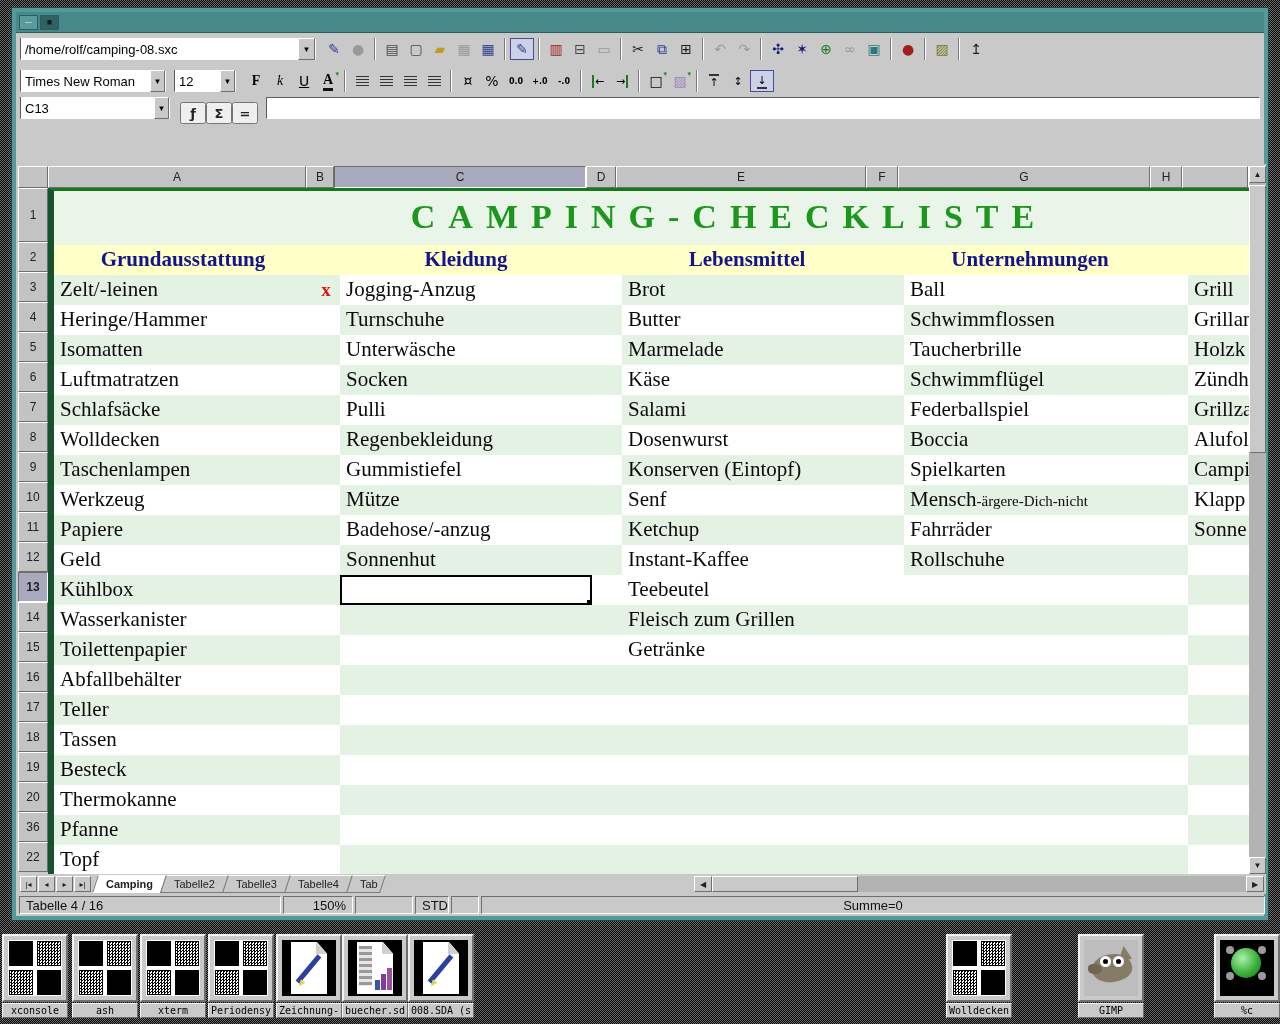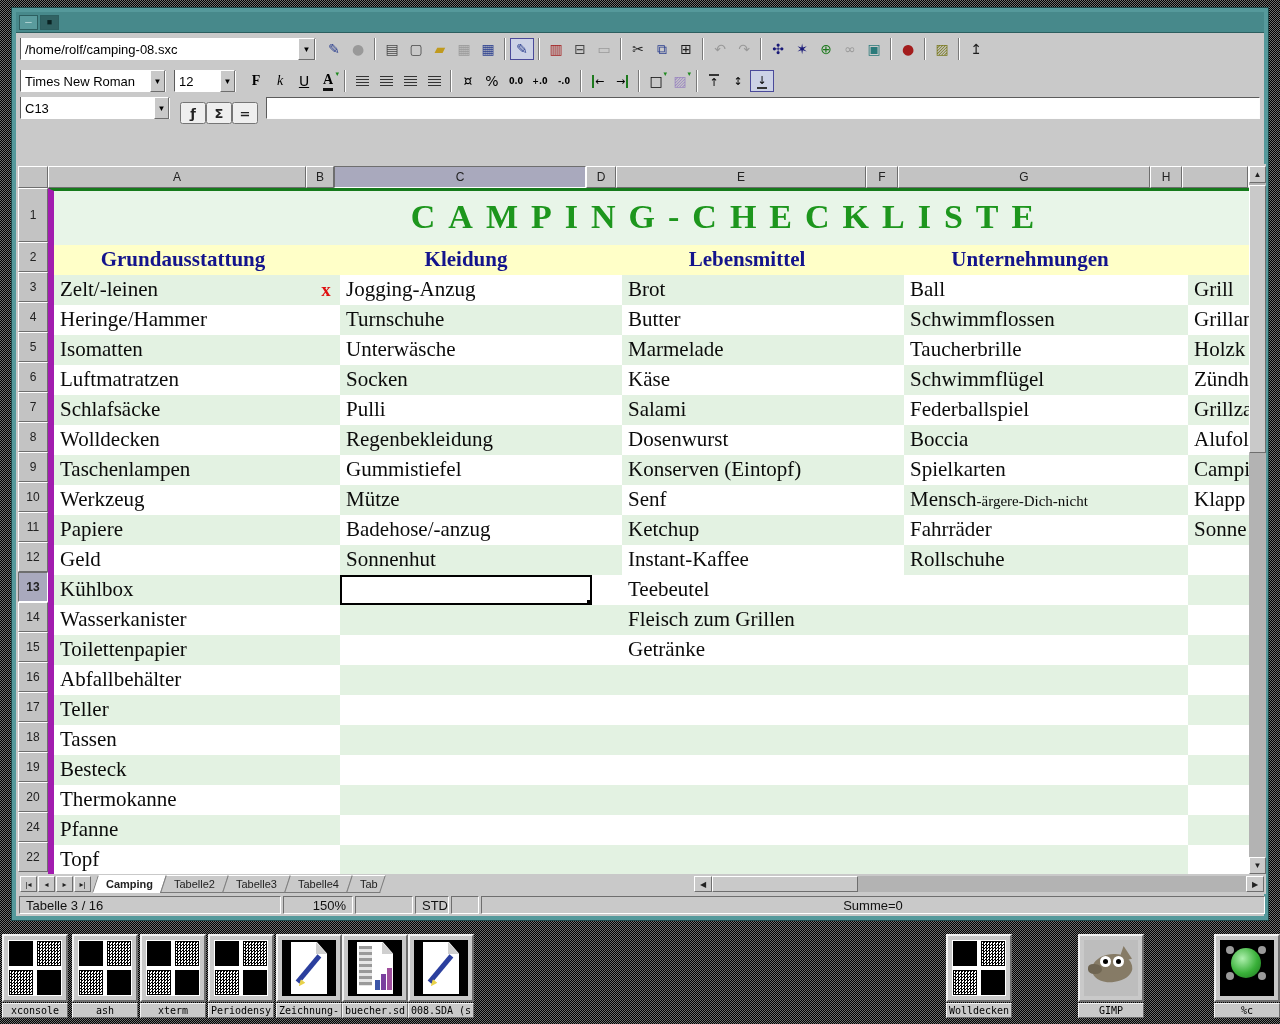--- a/index.html
+++ b/index.html
@@ -58,21 +58,21 @@
   .sheet { position:absolute; left:2px; top:152px; width:1248px; height:710px; background:#c9c9c9; }
   .corner { position:absolute; left:0; top:2px; width:30px; height:22px; background:#c3c3c3; }
   .colheaders { position:absolute; left:30px; top:2px; right:17px; height:22px; display:flex; overflow:hidden; }
   .ch { height:22px; background:#c3c3c3; font-size:12px; color:#222; text-align:center; line-height:20px; flex:none; }
   .ch.sel { background:#a9a9bd; border-top:1px solid #6e6e6e; border-left:1px solid #6e6e6e; border-right:1px solid #fff; border-bottom:1px solid #fff; }
   .ch.fill { flex:1; }
   .rowheaders { position:absolute; left:0; top:24px; width:30px; bottom:0; overflow:hidden; }
   .rh { width:30px; background:#c3c3c3; font-size:12px; color:#222; display:flex; align-items:center; justify-content:center; }
   .rh.sel { background:#a9a9bd; font-weight:bold; border-top:1px solid #6e6e6e; border-left:1px solid #6e6e6e; border-right:1px solid #fff; border-bottom:1px solid #fff; }
   .gridwrap { position:absolute; left:30px; top:24px; right:17px; bottom:0; background:#fff; overflow:hidden;
-    border-left:6px solid #a21caf; border-top:3px solid #157a1b; }
+    border-left:6px solid #14532d; border-top:3px solid #157a1b; }
   .row { white-space:nowrap; font-size:0; }
   .cell { display:inline-block; height:30px; line-height:29px; font-size:21px; font-family:"Liberation Serif",serif;
     color:#0b0b0b; overflow:hidden; vertical-align:top; white-space:nowrap; padding-left:6px; }
   .bg-g { background:#e3f2e2; } .bg-w { background:#ffffff; }
   .cell.xmark { text-align:center; padding-left:0; color:#df1111; font-weight:bold; font-size:19px; }
   .cell.sel { box-shadow:inset 0 0 0 2px #000; position:relative; }
   .cell.sel::after { content:""; position:absolute; right:0; bottom:0; width:5px; height:5px; background:#000; }
   .gsmall { font-size:15px; }
   .row.titlerow { height:54px; background:#e8f5e8; }
   .row.titlerow .ttl { display:block; font-size:34px; font-weight:bold; color:#1d961d; letter-spacing:13px;
@@ -374,21 +374,21 @@
         <div class="rh out" style="height: 30px;">11</div>
         <div class="rh out" style="height: 30px;">12</div>
         <div class="rh sel" style="height: 30px;">13</div>
         <div class="rh out" style="height: 30px;">14</div>
         <div class="rh out" style="height: 30px;">15</div>
         <div class="rh out" style="height: 30px;">16</div>
         <div class="rh out" style="height: 30px;">17</div>
         <div class="rh out" style="height: 30px;">18</div>
         <div class="rh out" style="height: 30px;">19</div>
         <div class="rh out" style="height: 30px;">20</div>
-        <div class="rh out" style="height: 30px;">24</div>
+        <div class="rh out" style="height: 30px;">36</div>
         <div class="rh out" style="height: 30px;">22</div>
       </div>
     <div class="gridwrap">
       <div id="gridrows">
           <div class="row titlerow" style="width: 1200px;">
             <span class="ttl">CAMPING-CHECKLISTE</span>
           </div>
           <div class="row hdrrow"><div class="cell" style="width: 258px;">Grundausstattung</div><div class="cell" style="width: 28px;"></div><div class="cell" style="width: 252px;">Kleidung</div><div class="cell" style="width: 30px;"></div><div class="cell" style="width: 250px;">Lebensmittel</div><div class="cell" style="width: 32px;"></div><div class="cell" style="width: 252px;">Unternehmungen</div><div class="cell" style="width: 32px;"></div><div class="cell" style="width: 66px;"></div></div>
           <div class="row"><div class="cell bg-g" style="width: 258px;">Zelt/-leinen</div><div class="cell bg-g xmark" style="width: 28px;">x</div><div class="cell bg-w" style="width: 252px;">Jogging-Anzug</div><div class="cell bg-w" style="width: 30px;"></div><div class="cell bg-g" style="width: 250px;">Brot</div><div class="cell bg-g" style="width: 32px;"></div><div class="cell bg-w" style="width: 252px;">Ball</div><div class="cell bg-w" style="width: 32px;"></div><div class="cell bg-g" style="width: 66px;">Grill</div></div>
           <div class="row"><div class="cell bg-w" style="width: 258px;">Heringe/Hammer</div><div class="cell bg-w" style="width: 28px;"></div><div class="cell bg-g" style="width: 252px;">Turnschuhe</div><div class="cell bg-g" style="width: 30px;"></div><div class="cell bg-w" style="width: 250px;">Butter</div><div class="cell bg-w" style="width: 32px;"></div><div class="cell bg-g" style="width: 252px;">Schwimmflossen</div><div class="cell bg-g" style="width: 32px;"></div><div class="cell bg-w" style="width: 66px;">Grillan</div></div>
@@ -445,21 +445,21 @@
       </span>
     <span class="hscroll">
       <span class="hbtn out">◀</span>
       <span class="hthumb out"></span>
       <span class="htrack"></span>
       <span class="hbtn out">▶</span>
     </span>
   </div>
 
   <div class="statusbar" id="statusbar">
-      <div class="sfield inb" style="width: 262px;">Tabelle 3 / 16</div>
+      <div class="sfield inb" style="width: 262px;">Tabelle 4 / 16</div>
       <div class="sfield inb right" style="width: 70px;">150%</div>
       <div class="sfield inb" style="width: 58px;"></div>
       <div class="sfield inb" style="width: 34px;">STD</div>
       <div class="sfield inb" style="width: 28px;"></div>
       <div class="sfield inb center fill">Summe=0</div>
     </div>
 </div>
 
 <div id="dicons">
     <div class="dicon" style="left: 2px;">

